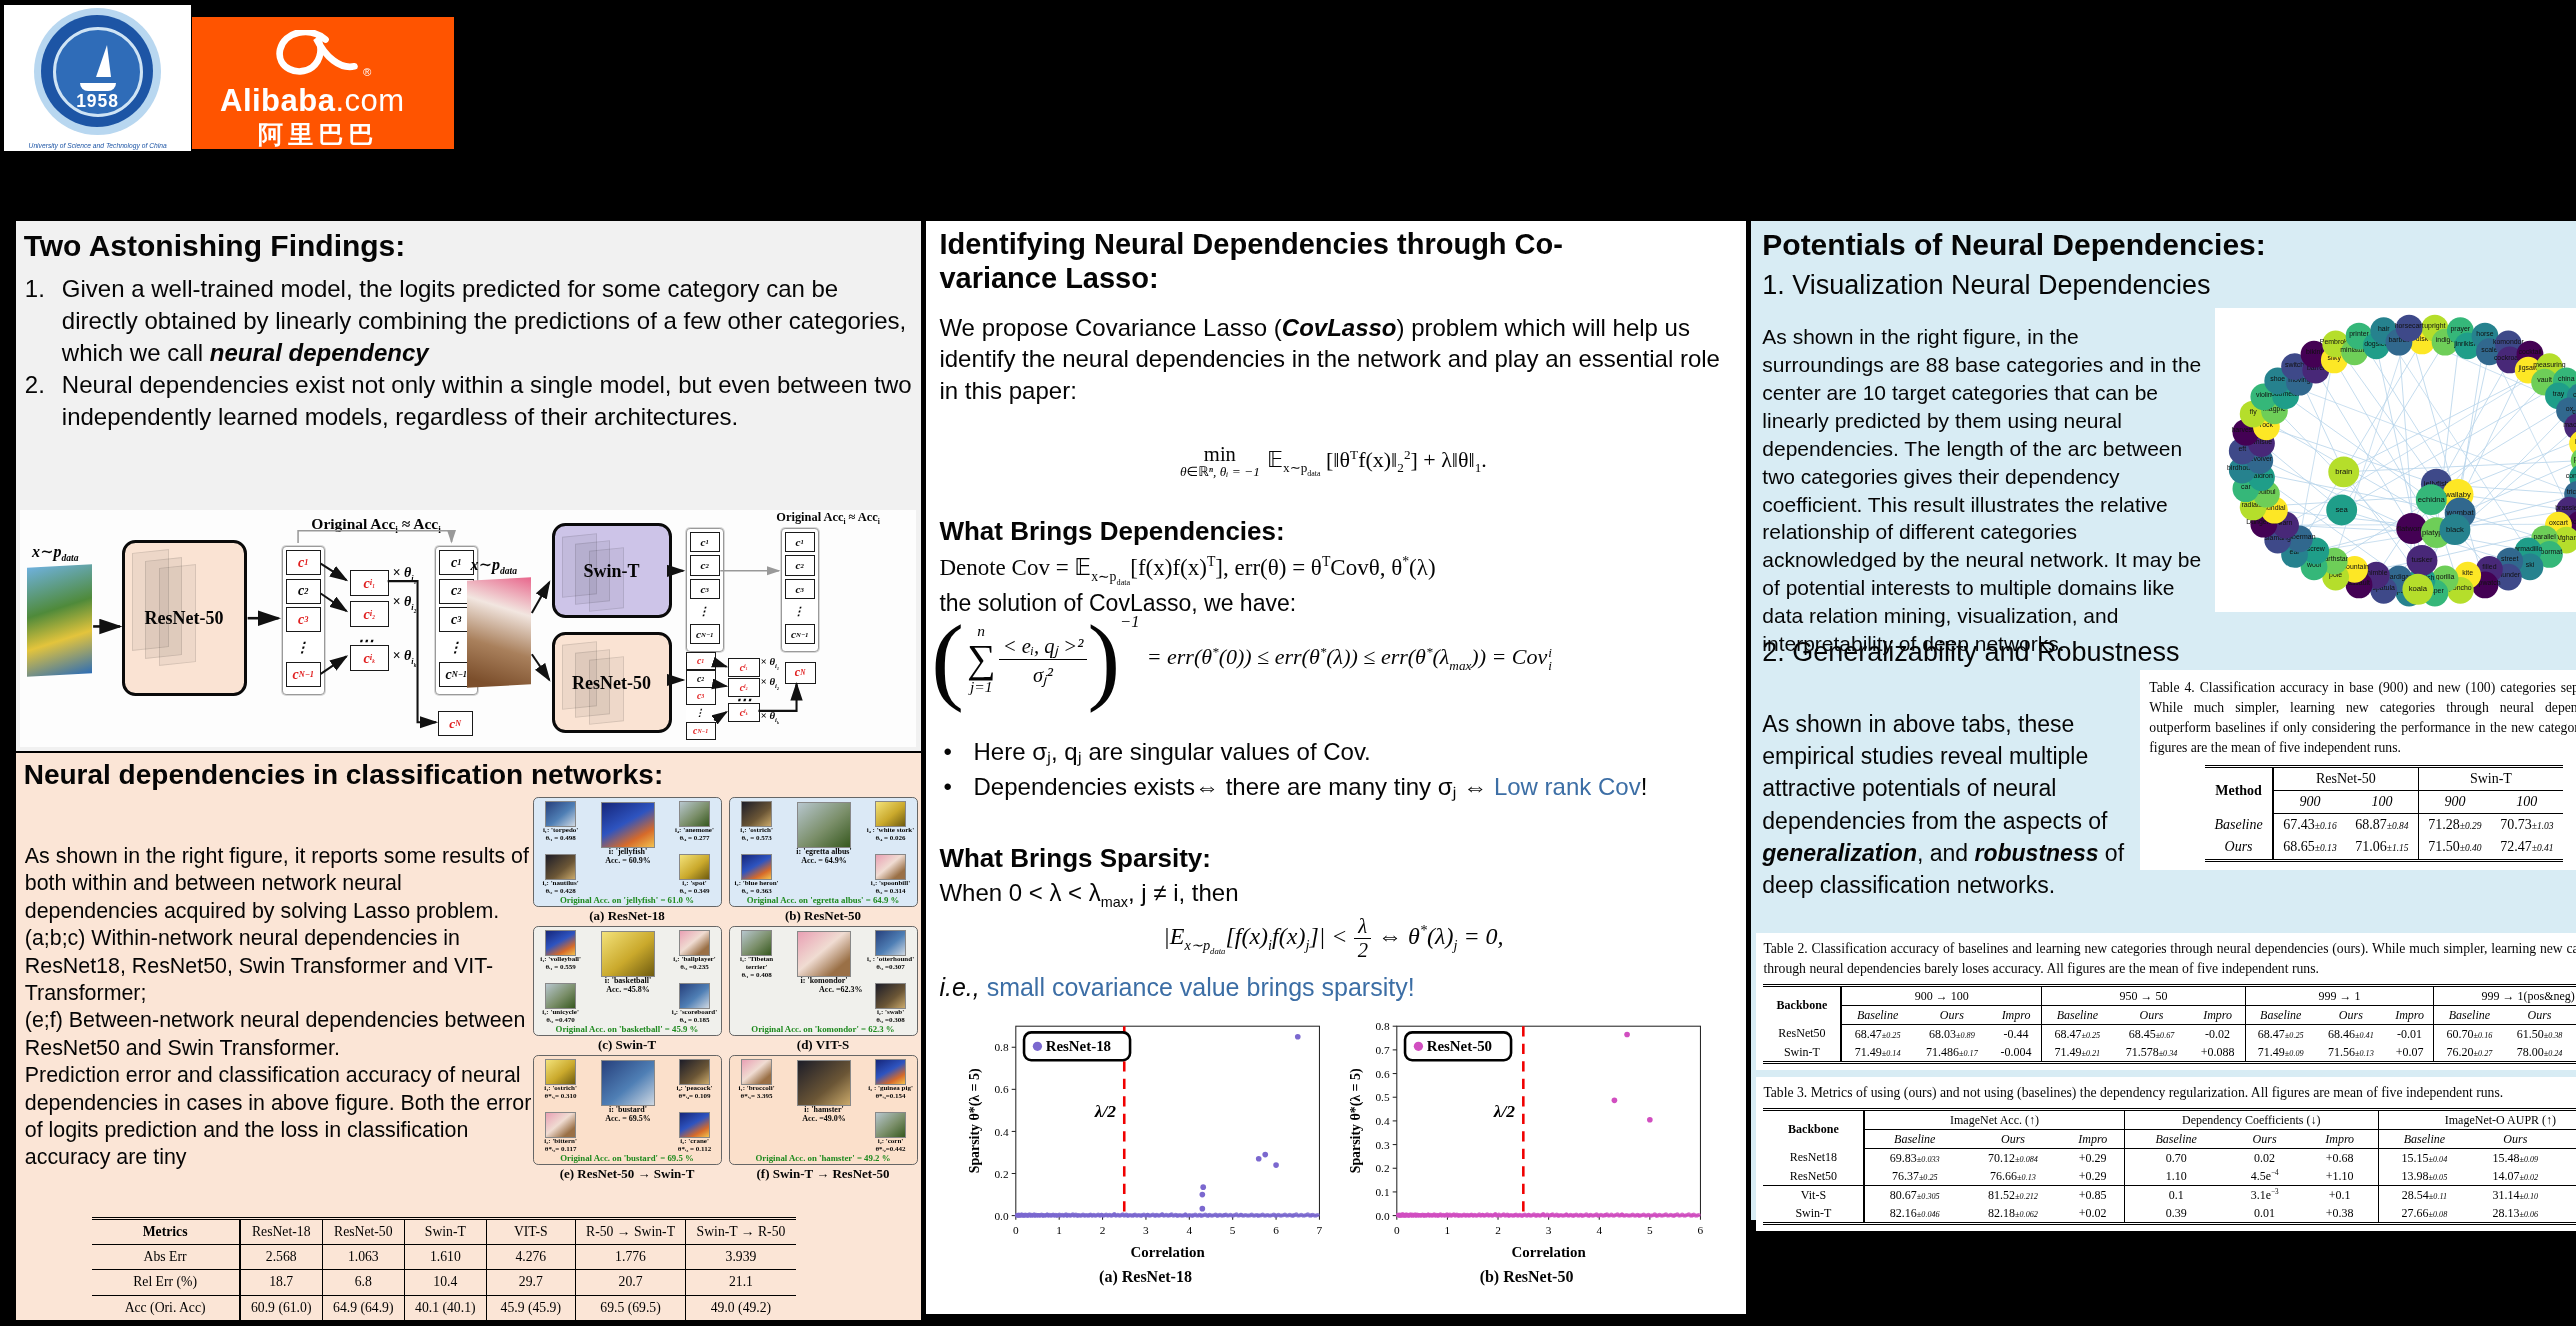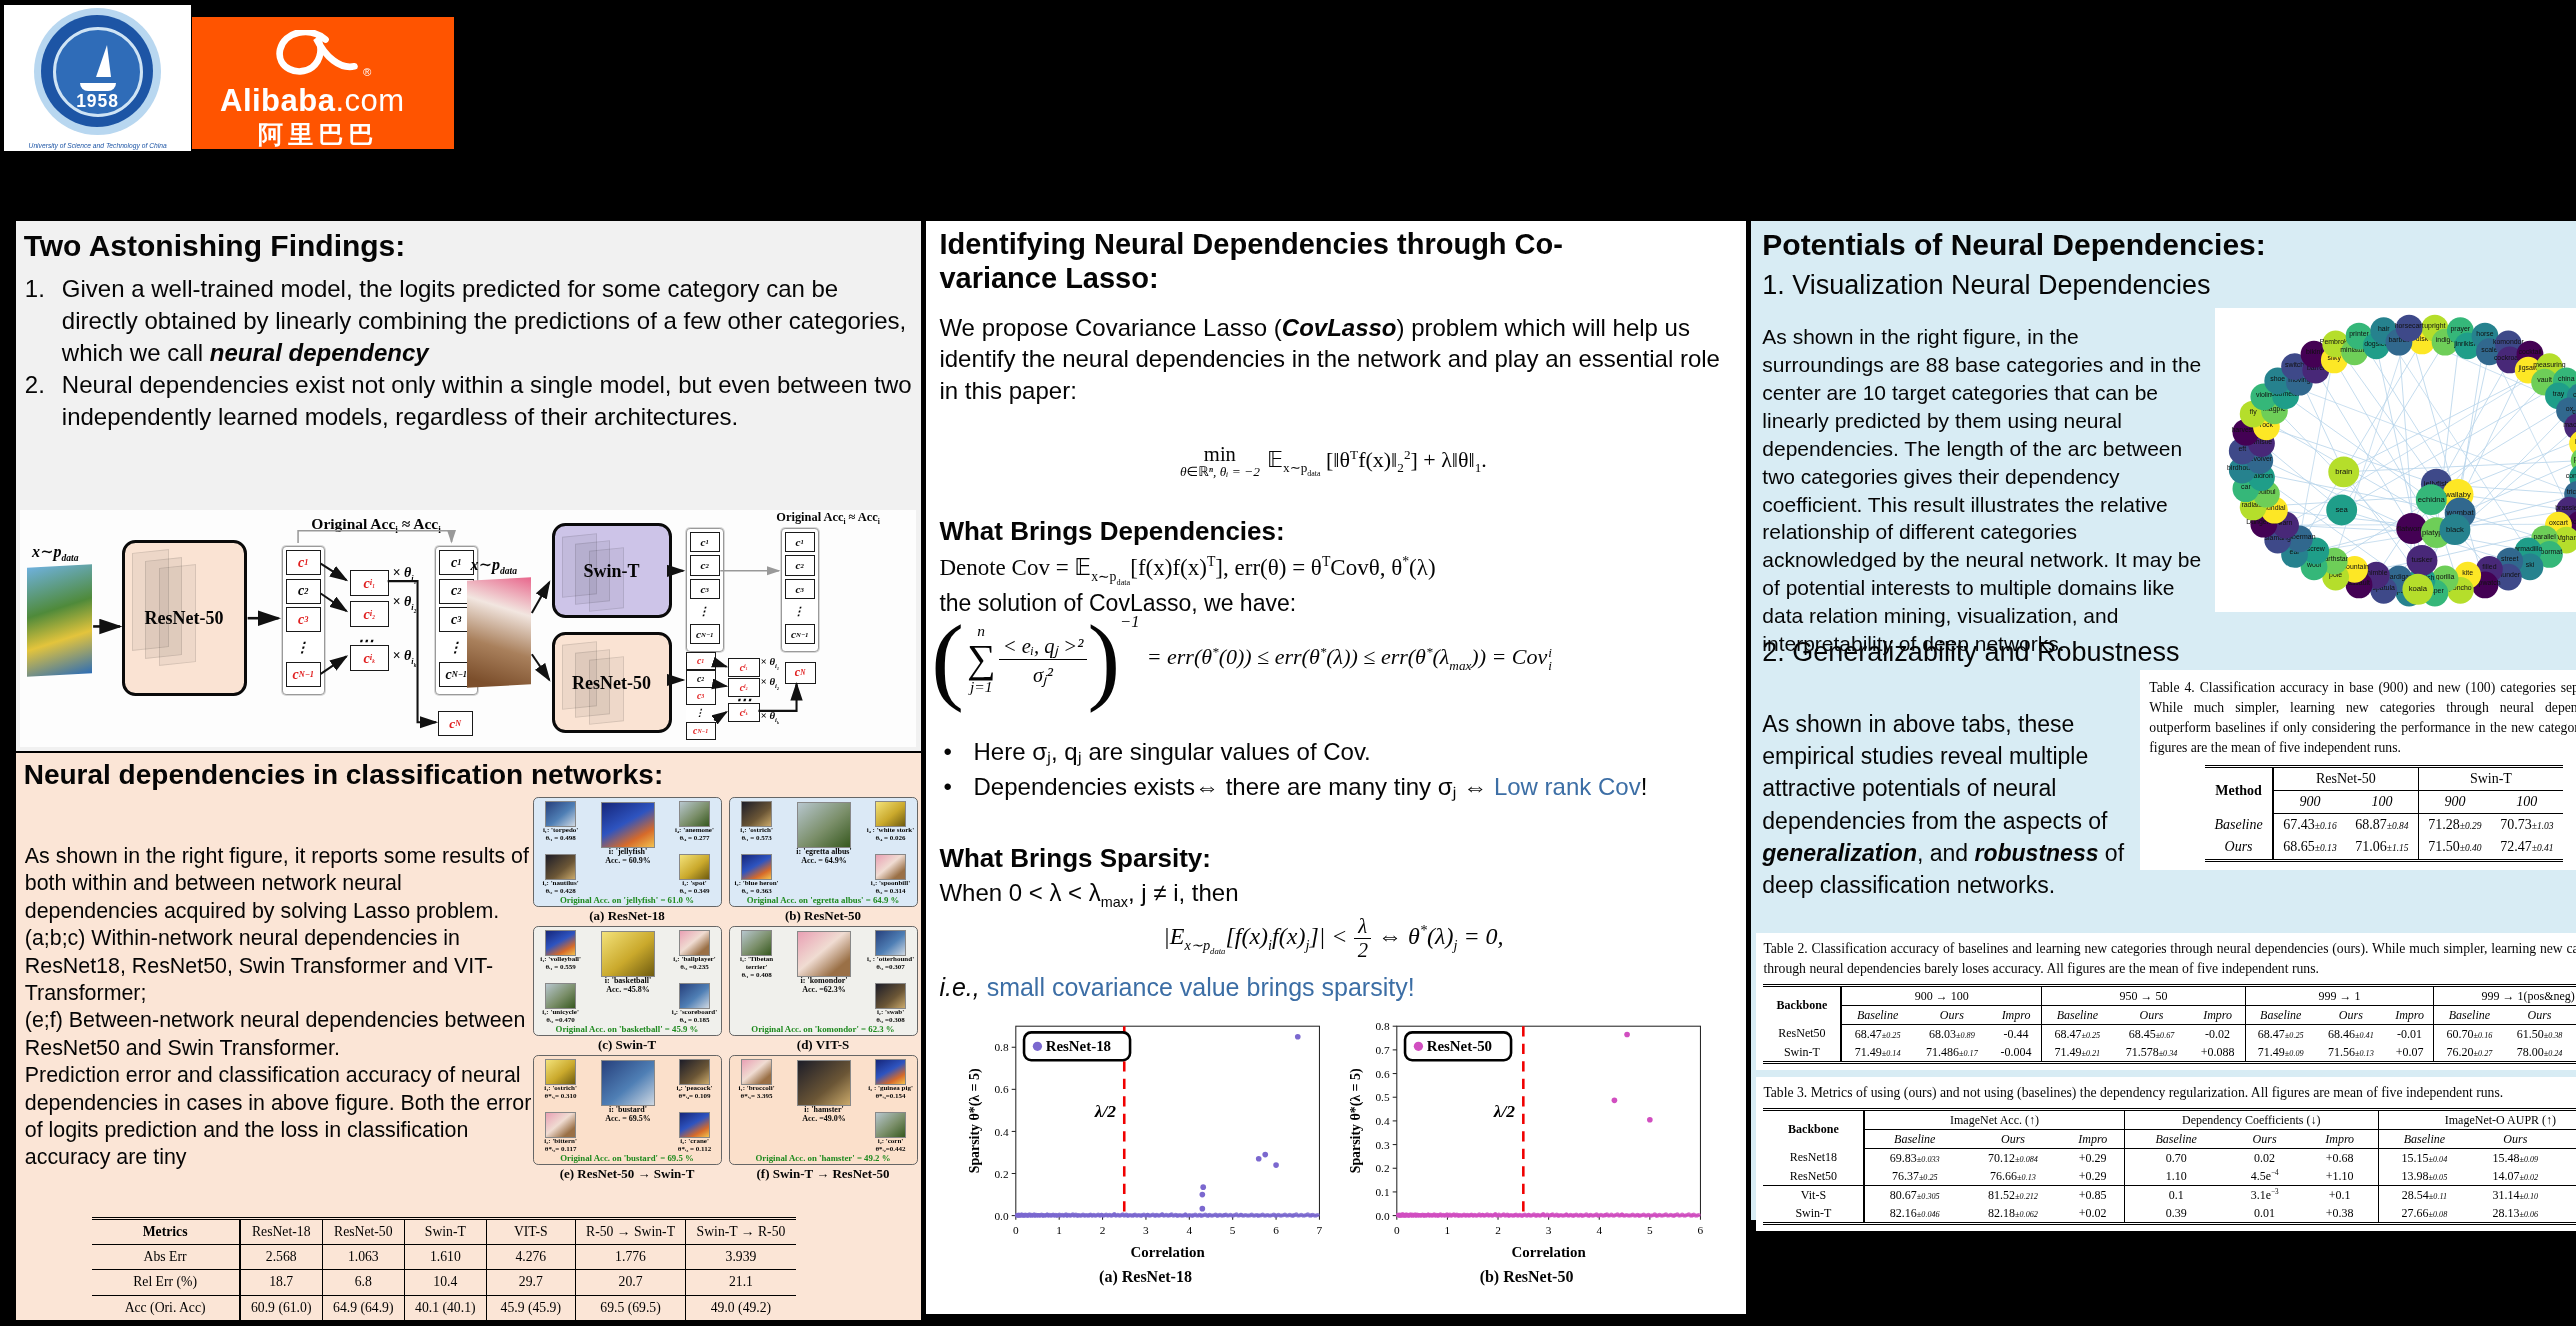--- a/index.html
+++ b/index.html
@@ -382,21 +382,21 @@
             <div class="lab">θᵢ₃ =0.307</div>
           </div>
           <div class="abs" style="left: 137px; top: 56px; width: 48px;">
             <div class="ph ph1" style="width: 29px; height: 24px; margin: 0px auto;"></div>
             <div class="lab">i₂: 'swab'</div>
             <div class="lab">θᵢ₂ =0.308</div>
           </div>
           <div class="abs" style="left: 56px; top: 4.1px; width: 77px;">
             <div class="ph ph5" style="width: 52px; height: 44px; margin: 0px auto;"></div>
             <div class="lab" style="font-size: 8px;">i: 'komondor'</div>
-            <div class="lab" style="font-size: 8px;">Acc. =62.3%</div>
+            <div class="lab" style="font-size: 8px; text-align: right;">Acc. =62.3%</div>
           </div>
           <div class="foot">Original Acc. on 'komondor' = 62.3 %</div>
         </div>
         <div class="abs minicap" style="left: 196px; top: 240px;">(d) VIT-S</div>
         <div class="abs mini bgC" style="left: 0px; top: 258px;">
           <div class="abs" style="left: 3.1px; top: 3.1px; width: 48px;">
             <div class="ph ph4" style="width: 29px; height: 24px; margin: 0px auto;"></div>
             <div class="lab">i₁: 'ostrich'</div>
             <div class="lab">θ*ᵢ₁= 0.310</div>
           </div>
@@ -502,21 +502,21 @@
         </table>
       </div>
   </section>
 
   <section id="mid">
     <div id="m-title" class="abs"><span>Identifying Neural Dependencies through Co-</span><br><span>variance Lasso:</span></div>
     <div id="m-intro" class="abs"><span>We propose Covariance Lasso (</span><span class="boldital">CovLasso</span><span>) problem which will help us identify the neural dependencies in the network and play an essential role in this paper:</span></div>
     <div id="m-f1" class="abs">
       <span class="minblk">
           <span class="b">min</span>
-          <span class="s">θ∈ℝⁿ, θᵢ = −2</span>
+          <span class="s">θ∈ℝⁿ, θᵢ = −1</span>
         </span><span class="mth">𝔼<sub>x∼p<sub>data</sub></sub> [‖θ<sup>T</sup>f(x)‖<sub>2</sub><sup>2</sup>] + λ‖θ‖<sub>1</sub>.</span>
     </div>
     <div id="m-s1" class="abs">What Brings Dependencies:</div>
     <div id="m-denote" class="abs"><span class="mth">Denote Cov = 𝔼<sub>x∼p<sub>data</sub></sub>[f(x)f(x)<sup>T</sup>], err(θ) = θ<sup>T</sup>Covθ, θ<sup>*</sup>(λ)</span><br><span>the solution of CovLasso,  we have:</span></div>
     <div id="m-f2" class="abs">
       <span class="bigp">(</span>
       <span class="sumblk">
           <span class="t">n</span>
           <span class="s">∑</span>
           <span class="btm">j=1</span>

